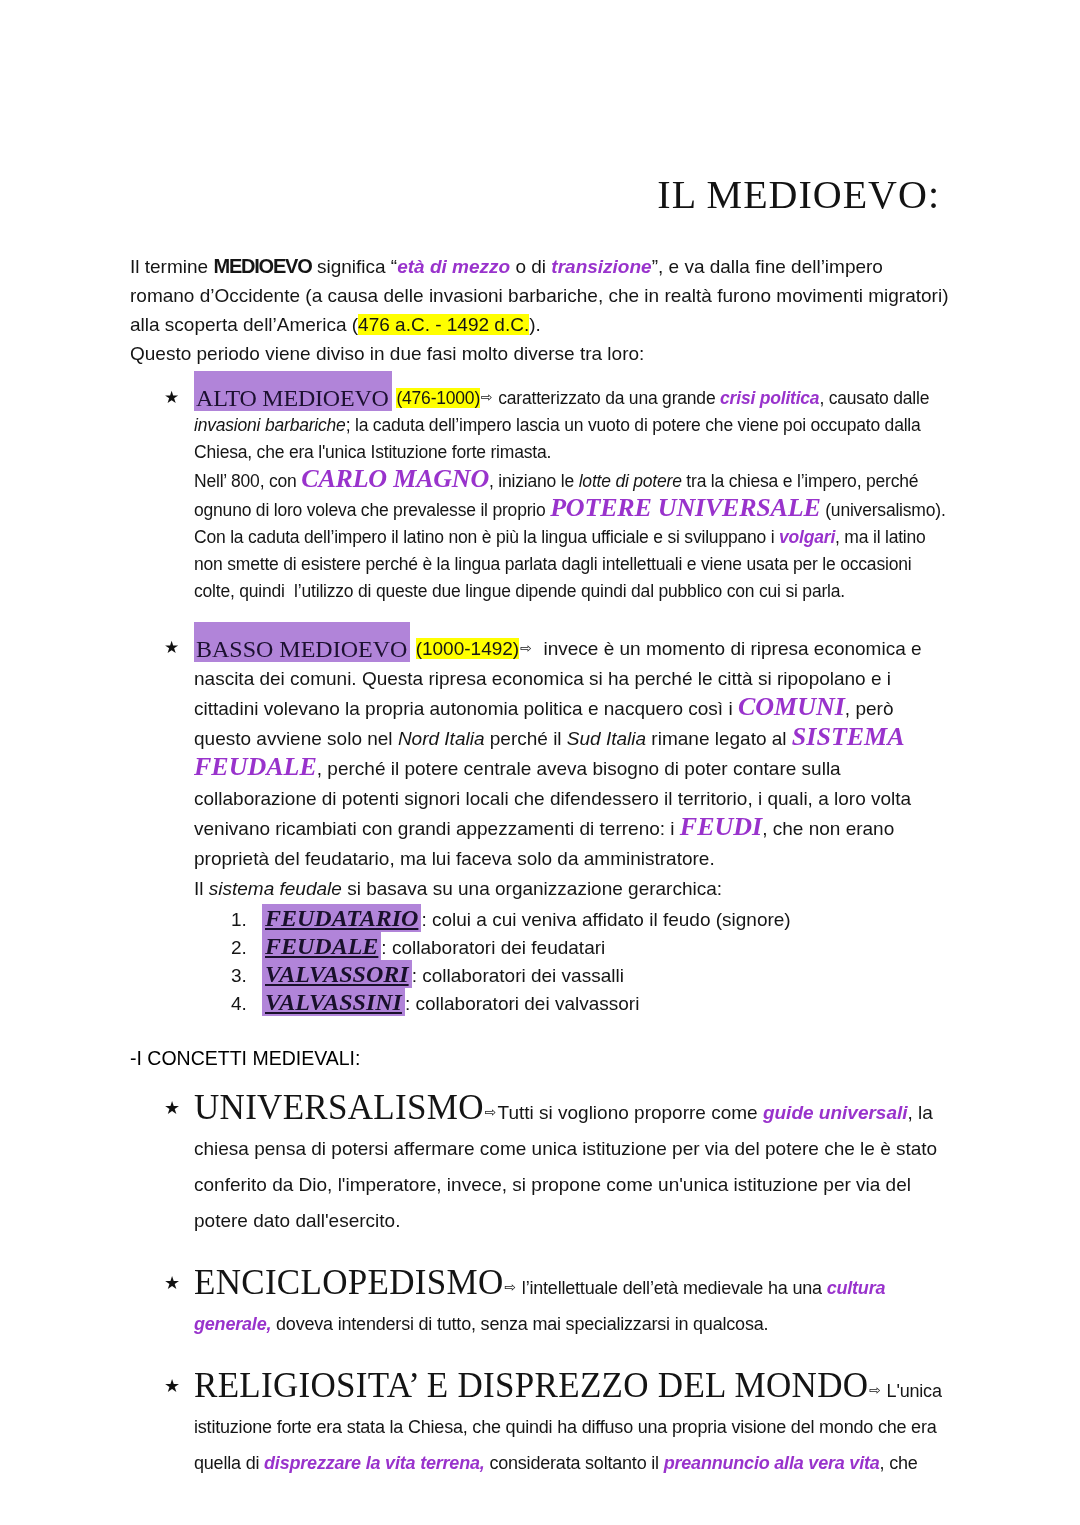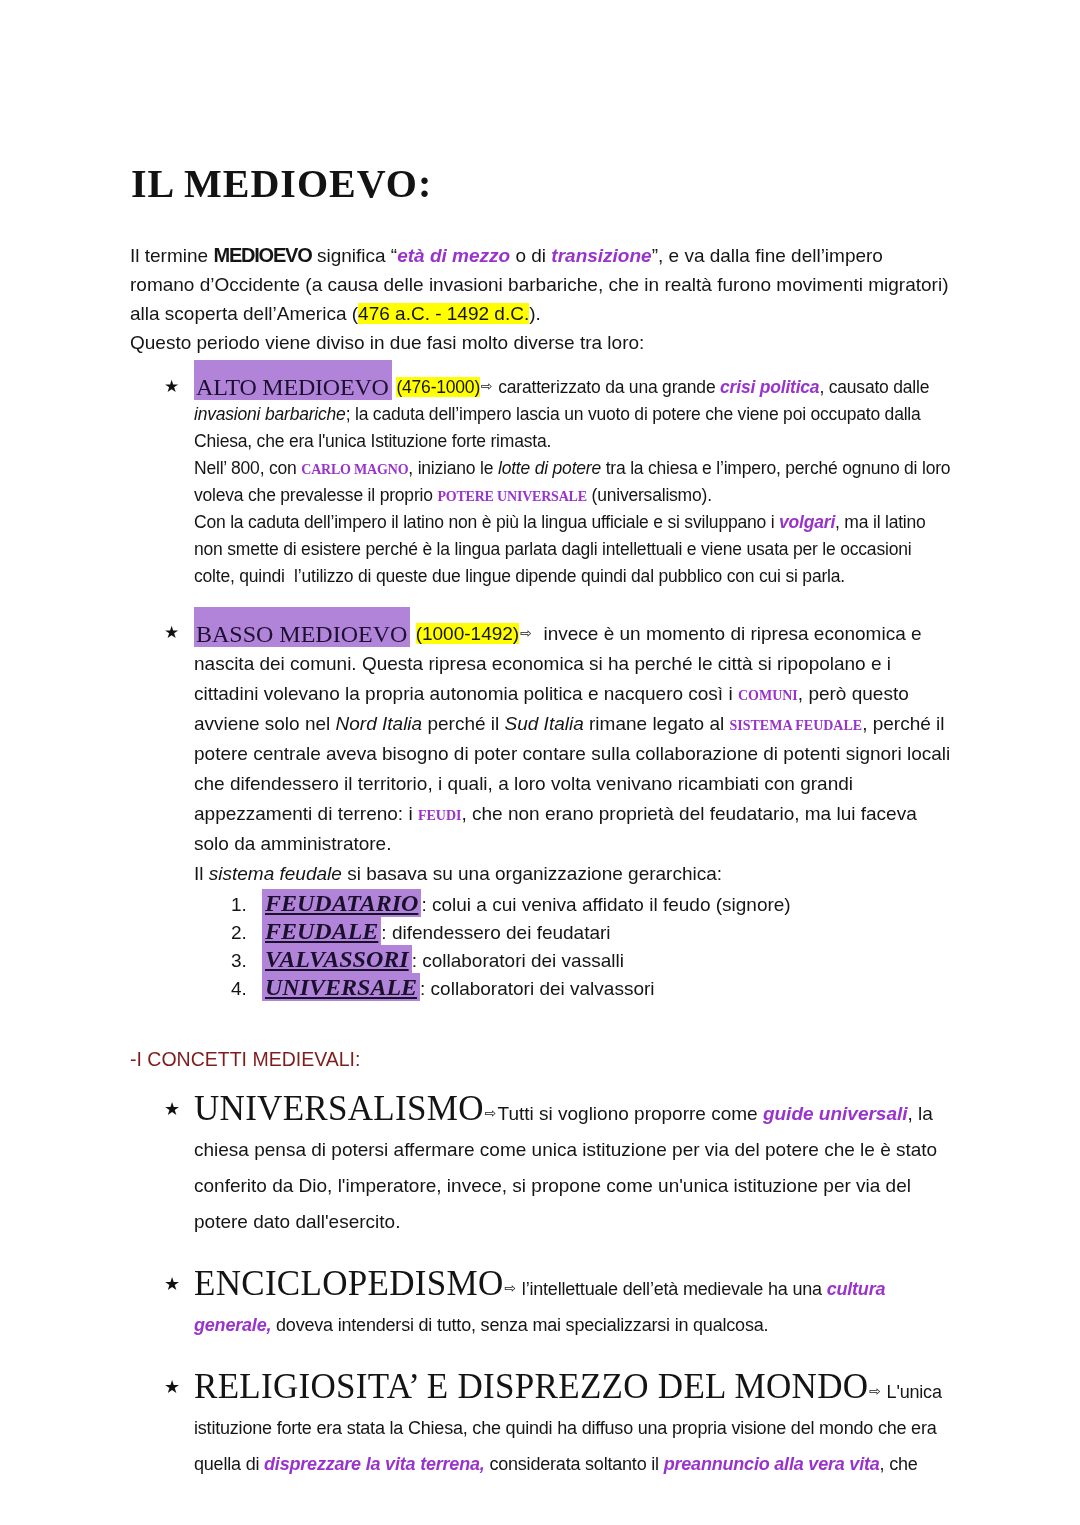--- a/index.html
+++ b/index.html
@@ -7,27 +7,28 @@
     position:relative;
     width:1080px;height:1525px;
     box-sizing:border-box;
     padding:163px 128px 0 130px;
     overflow:hidden;
     background:#fff;
     color:#151515;
     font-family:"Liberation Sans","DejaVu Sans",sans-serif;
   }
   .doc-title{
-    margin:1px;
+    margin:12px;
     font-family:"Liberation Serif","DejaVu Serif",serif;
-    font-weight:700;
+    font-weight:400;
     font-size:40px;
     line-height:1;
     letter-spacing:1px;
     color:#131313;
+    text-align:right;
   }
   .intro{
     margin-top:37px;
     font-size:19px;
     line-height:29px;
   }
   .bullets{margin-top:16px;}
   .bullet-row{display:flex;}
   .bullet-row.basso-row{margin-top:28px;}
   .star-col{
@@ -46,22 +47,22 @@
     line-height:27px;
     font-size:17.5px;
     letter-spacing:-0.2px;
   }
   .basso-body{line-height:30px;}
   .hier{margin:2px 0 0 37px;}
   .hier-row{display:flex;line-height:28px;font-size:19px;}
   .hier-num{width:31px;flex:none;}
   .hier-text{flex:1;}
   .concepts-heading{
-    margin-top:44px;
-    color:#7f1d1d;
+    margin-top:28px;
+    color:#000000;
     font-size:19.5px;
     line-height:24px;
   }
   .concept-row{margin-top:26px;}
   .concept-row.first{margin-top:20px;}
   .concept-body{line-height:36px;font-size:19px;}
   .concept-body.narrow{font-size:18px;letter-spacing:-0.2px;}
 
   
   .seg{white-space:pre-wrap;}
@@ -73,22 +74,23 @@
   }
   .pbi{
     color:var(--purple,#9933cc);
     font-weight:700;
     font-style:italic;
   }
   .bi{font-weight:400;font-style:italic;}
   .pbis{
     color:var(--purple,#9933cc);
     font-weight:700;
+    font-style:italic;
     font-family:"Liberation Serif","DejaVu Serif",serif;
-    font-size:14px;
+    font-size:26px;
     line-height:1;
   }
   .hl-yellow{background:var(--yellow,#ffff00);}
   .hl-yellow-italic{background:var(--yellow,#ffff00);}
   .hl-purple-serif{
     background:var(--hlpurple,#b184d9);
     font-family:"Liberation Serif","DejaVu Serif",serif;
     font-size:24px;
     line-height:1;
     vertical-align:-2px;
@@ -140,29 +142,29 @@
       <span class="star-col">★</span>
       <div class="bullet-content basso-body">
         <div><span class="seg hl-purple-serif">BASSO MEDIOEVO</span><span class="seg plain"> </span><span class="seg hl-yellow">(1000-1492)</span><span class="seg arrow">⇨</span><span class="seg plain">  invece è un momento di ripresa economica e nascita dei comuni. Questa ripresa economica si ha perché le città si ripopolano e i cittadini volevano la propria autonomia politica e nacquero così i </span><span class="seg pbis">COMUNI</span><span class="seg plain">, però questo avviene solo nel </span><span class="seg bi">Nord Italia</span><span class="seg plain"> perché il </span><span class="seg bi">Sud Italia</span><span class="seg plain"> rimane legato al </span><span class="seg pbis">SISTEMA FEUDALE</span><span class="seg plain">, perché il potere centrale aveva bisogno di poter contare sulla collaborazione di potenti signori locali che difendessero il territorio, i quali, a loro volta venivano ricambiati con grandi appezzamenti di terreno: i </span><span class="seg pbis">FEUDI</span><span class="seg plain">, che non erano proprietà del feudatario, ma lui faceva solo da amministratore.</span><br><span class="seg plain">Il </span><span class="seg bi">sistema feudale</span><span class="seg plain"> si basava su una organizzazione gerarchica:</span></div>
         <div class="hier">
           <div class="hier-row">
             <span class="hier-num">1.</span>
             <span class="hier-text"><span class="seg term-hl">FEUDATARIO</span><span class="seg plain">: colui a cui veniva affidato il feudo (signore)</span></span>
           </div>
           <div class="hier-row">
             <span class="hier-num">2.</span>
-            <span class="hier-text"><span class="seg term-hl">FEUDALE</span><span class="seg plain">: difendessero dei feudatari</span></span>
+            <span class="hier-text"><span class="seg term-hl">FEUDALE</span><span class="seg plain">: collaboratori dei feudatari</span></span>
           </div>
           <div class="hier-row">
             <span class="hier-num">3.</span>
             <span class="hier-text"><span class="seg term-hl">VALVASSORI</span><span class="seg plain">: collaboratori dei vassalli</span></span>
           </div>
           <div class="hier-row">
             <span class="hier-num">4.</span>
-            <span class="hier-text"><span class="seg term-hl">UNIVERSALE</span><span class="seg plain">: collaboratori dei valvassori</span></span>
+            <span class="hier-text"><span class="seg term-hl">VALVASSINI</span><span class="seg plain">: collaboratori dei valvassori</span></span>
           </div>
         </div>
       </div>
     </div>
 
   </div>
 
   <div class="concepts-heading">-I CONCETTI MEDIEVALI:</div>
 
   <div>

